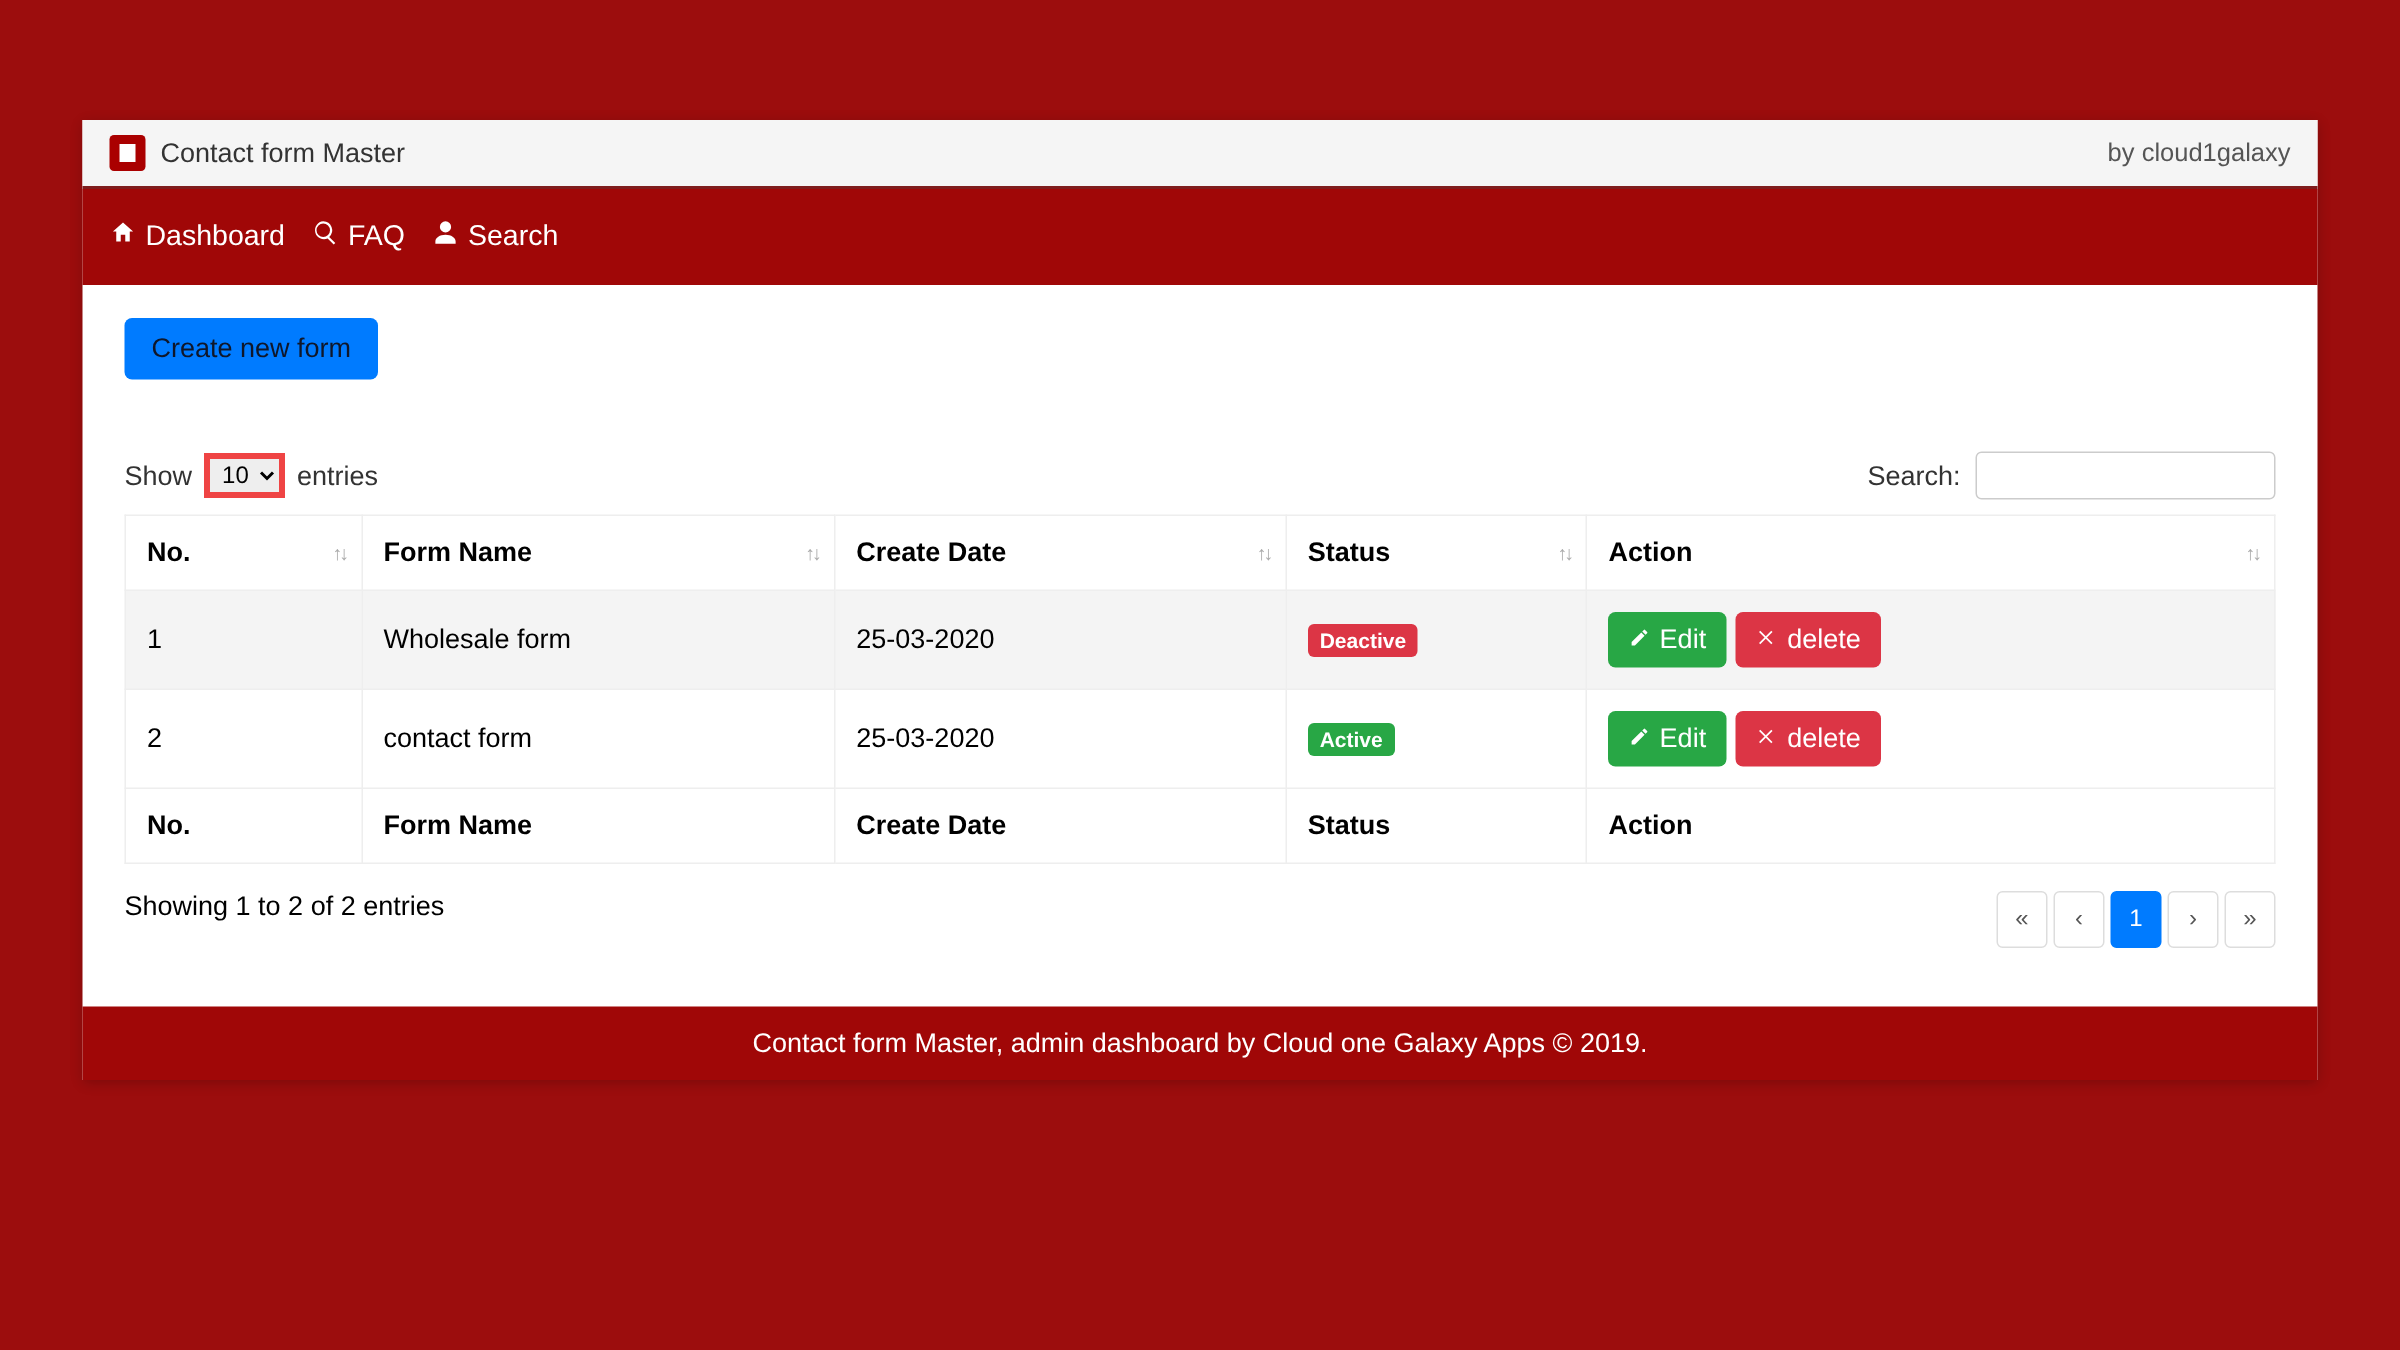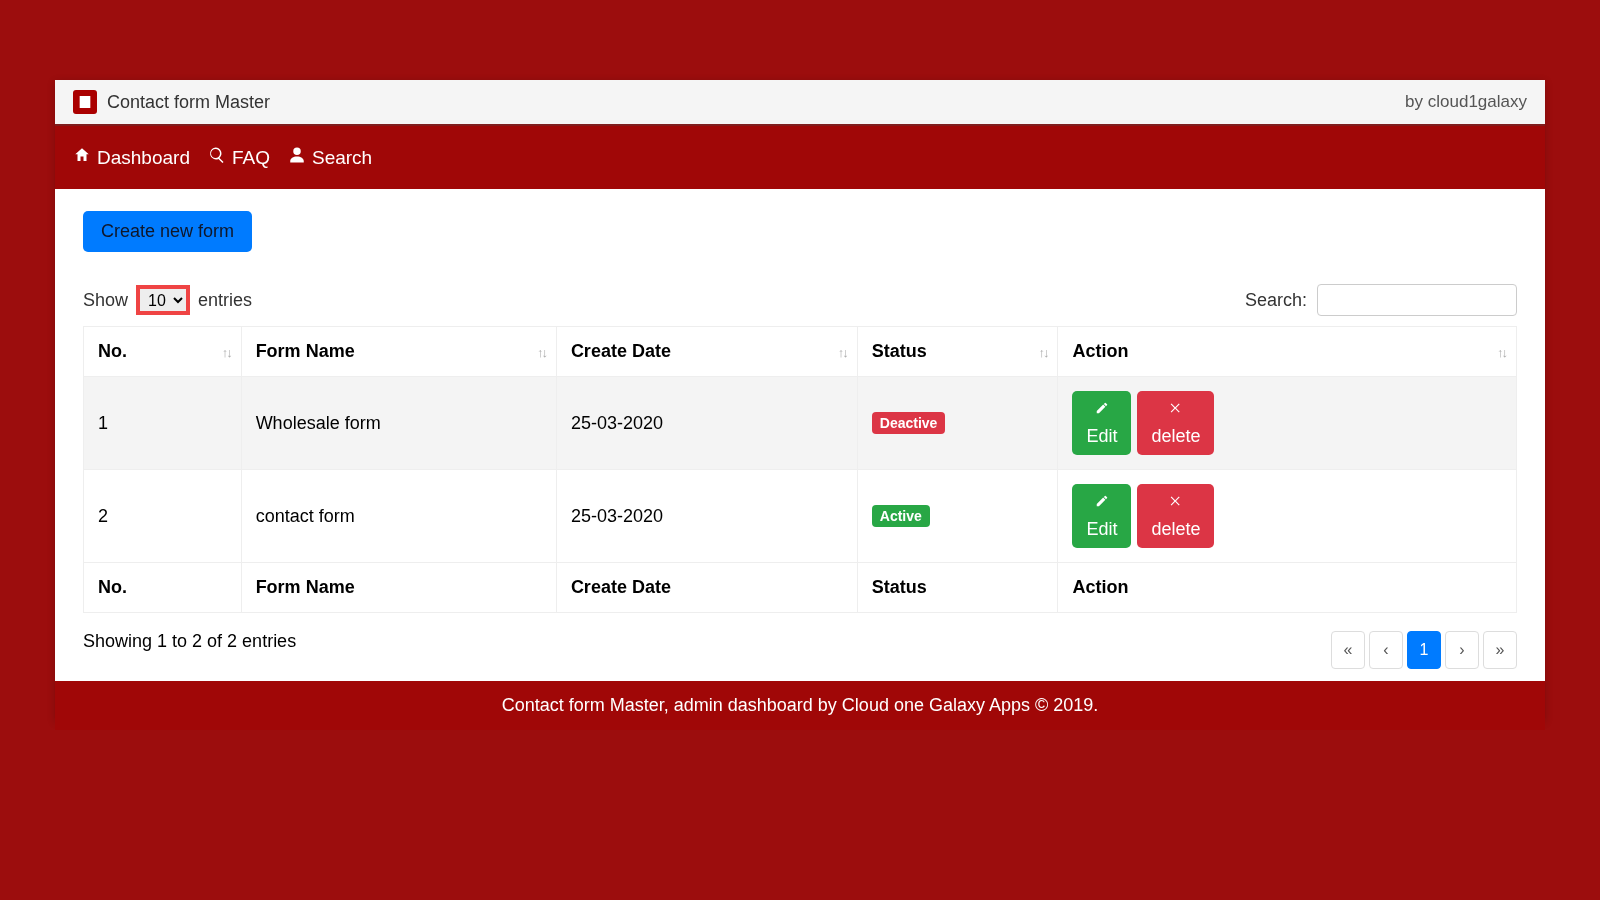--- a/index.html
+++ b/index.html
@@ -53,21 +53,21 @@
   }
   .nav-item svg { width: 18px; height: 18px; fill: #fff; }
   .content { flex: 1; padding: 22px 28px 12px; }
   .btn-primary {
     background: #007bff; color: #0f172a; border: none;
     padding: 10px 18px; font-size: 18px; border-radius: 5px;
     cursor: pointer;
   }
   .table-controls {
     display: flex; justify-content: space-between; align-items:center;
-    margin-top: 32px; margin-bottom: 10px;
+    margin-top: 48px; margin-bottom: 10px;
     font-size: 18px; color: #333;
   }
   .show-entries { display:flex; align-items:center; gap:8px; }
   .show-entries select {
     height: 30px; font-size: 16px; padding: 2px 4px;
     border: 4px solid #ef4444; background:#eee;
   }
   .search-box { display:flex; align-items:center; gap:10px; }
   .search-box input {
     width: 200px; height: 32px; font-size: 16px;
@@ -90,21 +90,21 @@
   }
   .badge {
     display:inline-block; padding: 3px 8px; border-radius: 4px;
     color:#fff; font-size: 14px; font-weight:600;
   }
   .badge-red { background:#dc3545; }
   .badge-green { background:#28a745; }
   .btn-sm {
     display:inline-flex; align-items:center; gap:6px;
     color:#fff; border:none; border-radius:5px;
-    padding: 8px 14px; font-size:18px; cursor:pointer; margin-right:6px;flex-direction:column;
+    padding: 8px 14px; font-size:18px; cursor:pointer; margin-right:6px;
   }
   .btn-green{ background:#28a745; }
   .btn-red{ background:#dc3545; }
   .btn-sm svg { width:14px; height:14px; fill:#fff; }
   .col-no { width: 11%; }
   .col-name { width: 22%; }
   .col-date { width: 21%; }
   .col-status { width: 14%; }
   .col-action { width: 32%; }
   .table-footer {

